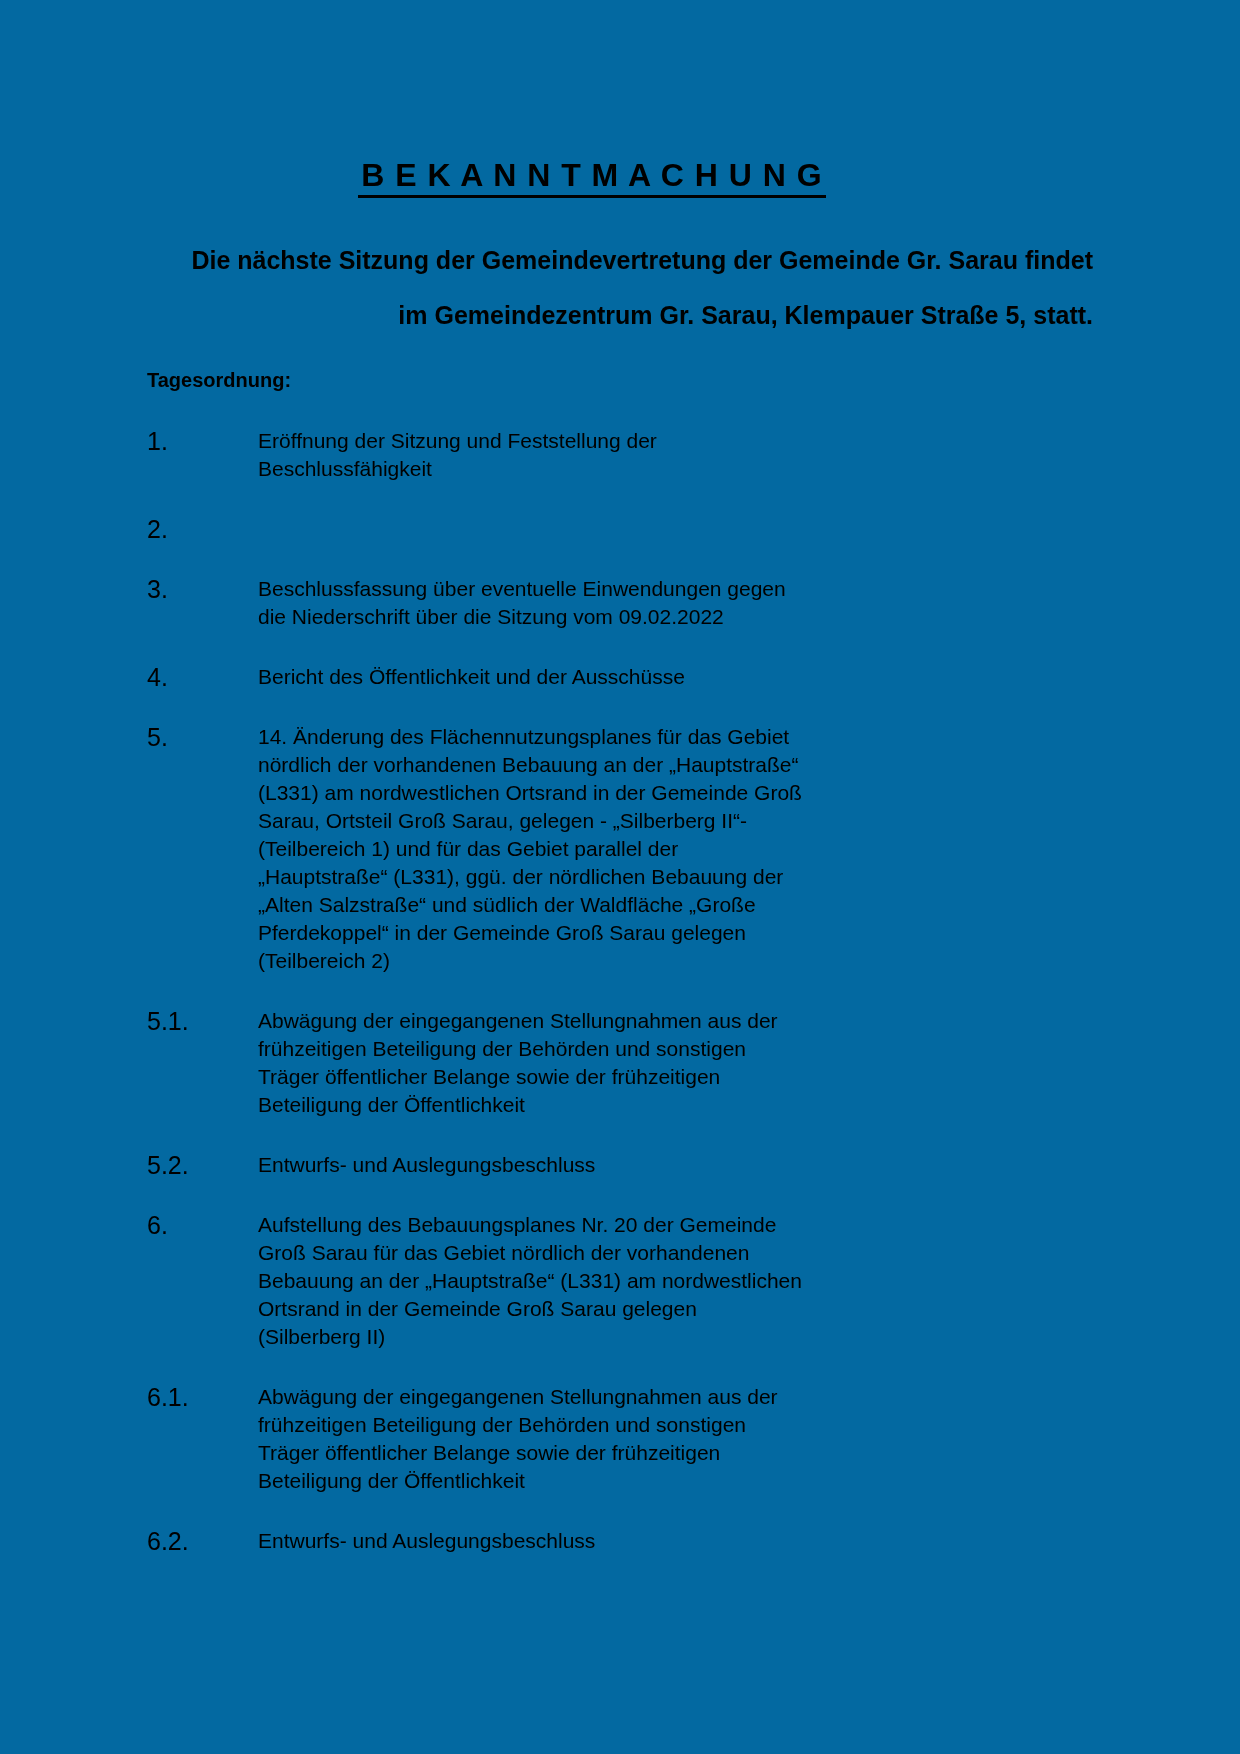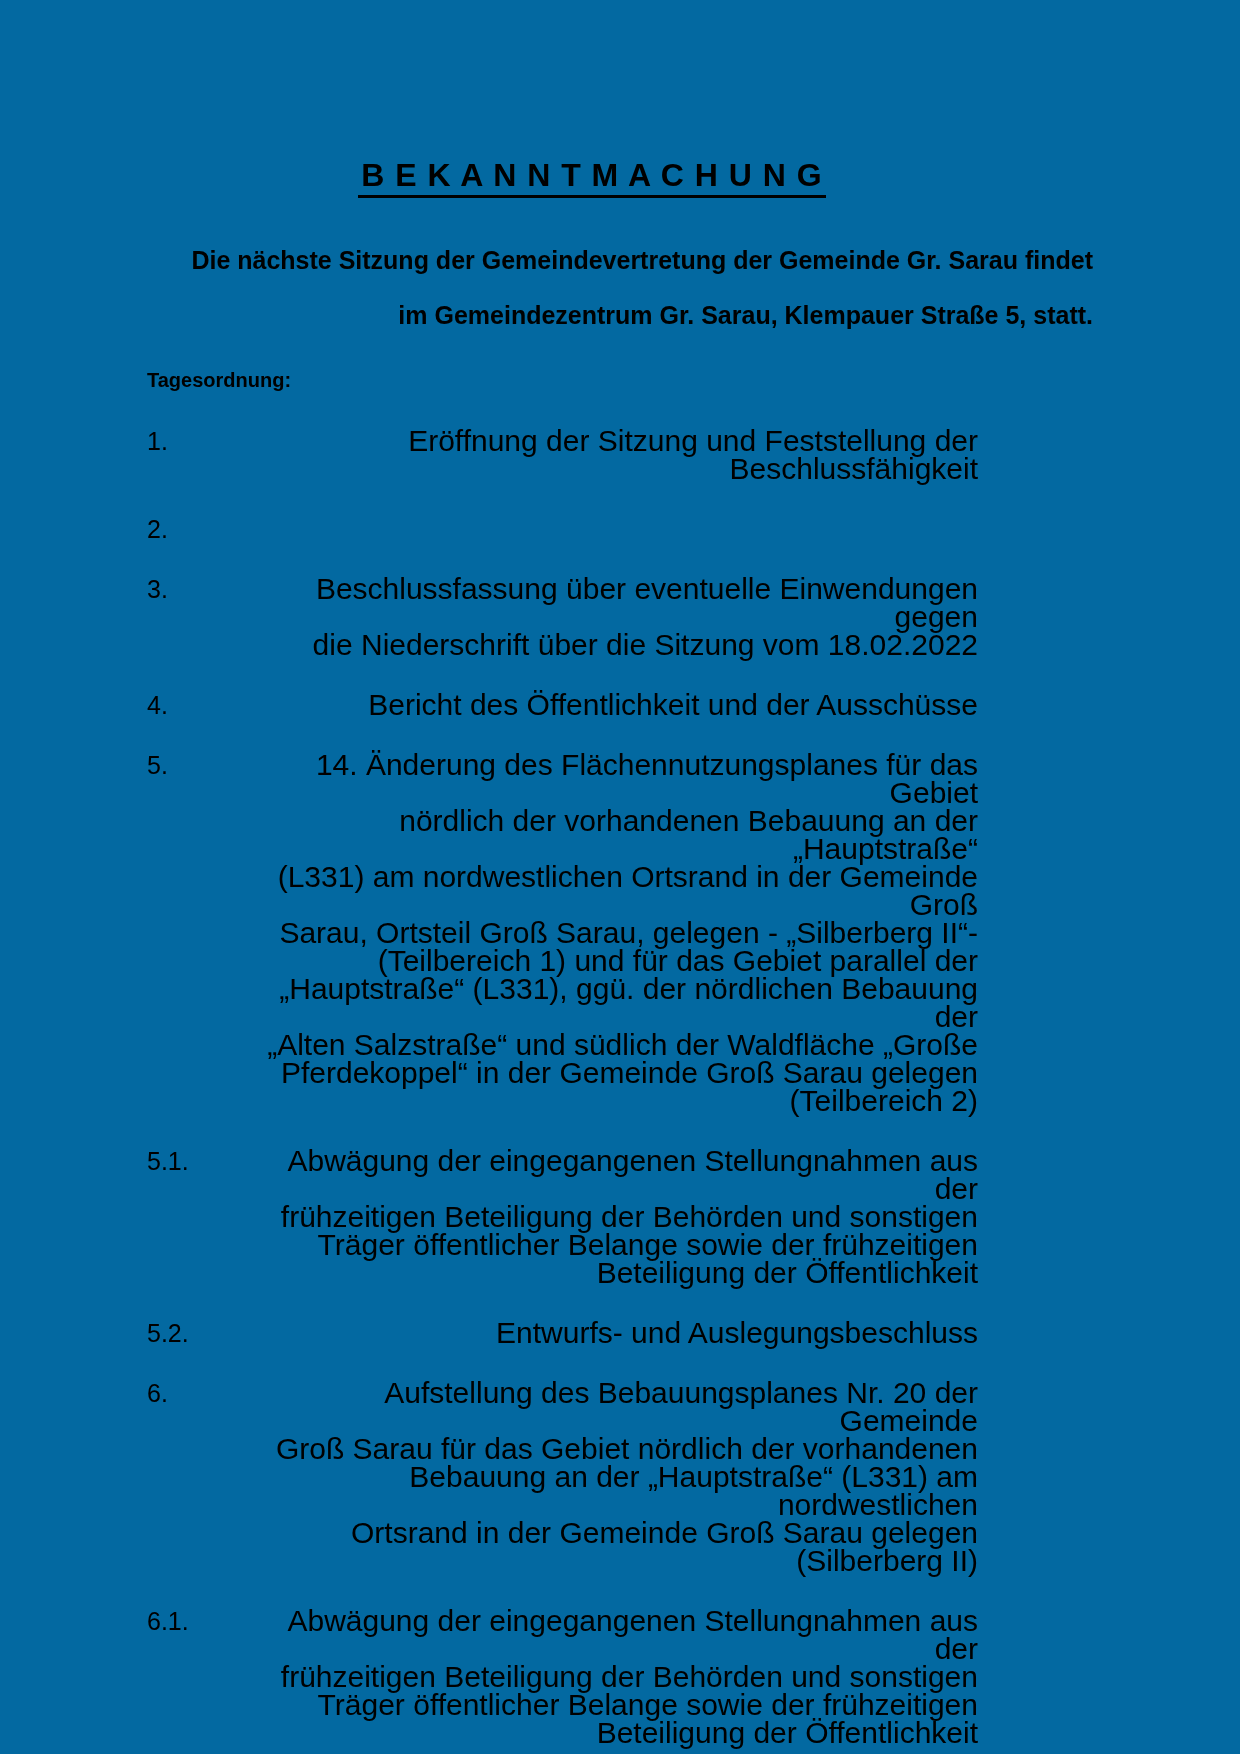--- a/index.html
+++ b/index.html
@@ -68,24 +68,23 @@
   }
   .agenda-item:last-child { margin-bottom: 16px; }
   .agenda-item .num {
     flex: 0 0 111px;
     width: 111px;
     font-size: 25px;
     line-height: 28px;
   }
   .agenda-item .txt {
     width: 720px;
-    font-size: 30px;
+    font-size: 21px;
     line-height: 28px;
     white-space: pre-line;
-    text-align: right;
   }
 </style>
 </head>
 <body>
 
 <div class="page">
   <div class="content">
 
     <div class="title-row">
       <span class="doc-title">B E K A N N T M A C H U N G</span>
@@ -106,21 +105,21 @@
 Beschlussfähigkeit</div>
       </div>
 
       <div class="agenda-item">
         <div class="num">2.</div>
       </div>
 
       <div class="agenda-item">
         <div class="num">3.</div>
         <div class="txt">Beschlussfassung über eventuelle Einwendungen gegen
-die Niederschrift über die Sitzung vom 18.02.2022</div>
+die Niederschrift über die Sitzung vom 09.02.2022</div>
       </div>
 
       <div class="agenda-item">
         <div class="num">4.</div>
         <div class="txt">Bericht des Öffentlichkeit und der Ausschüsse</div>
       </div>
 
       <div class="agenda-item">
         <div class="num">5.</div>
         <div class="txt">14. Änderung des Flächennutzungsplanes für das Gebiet

